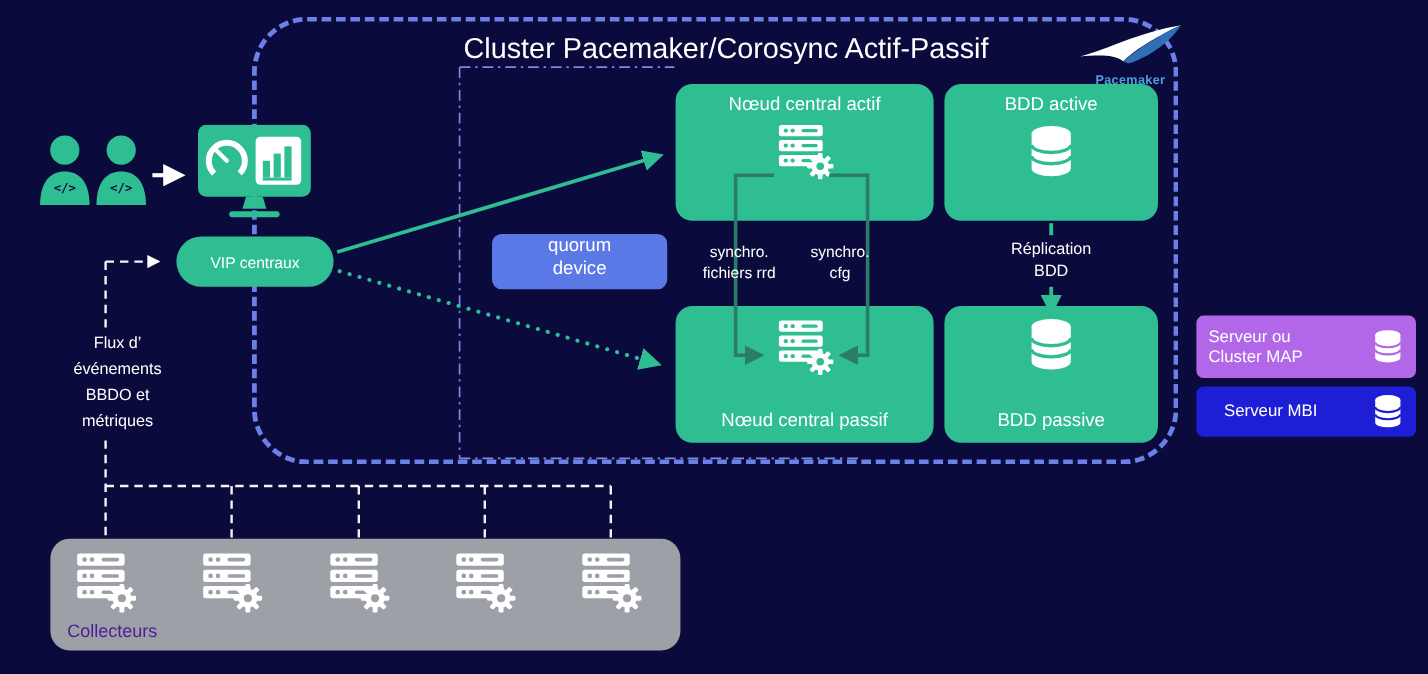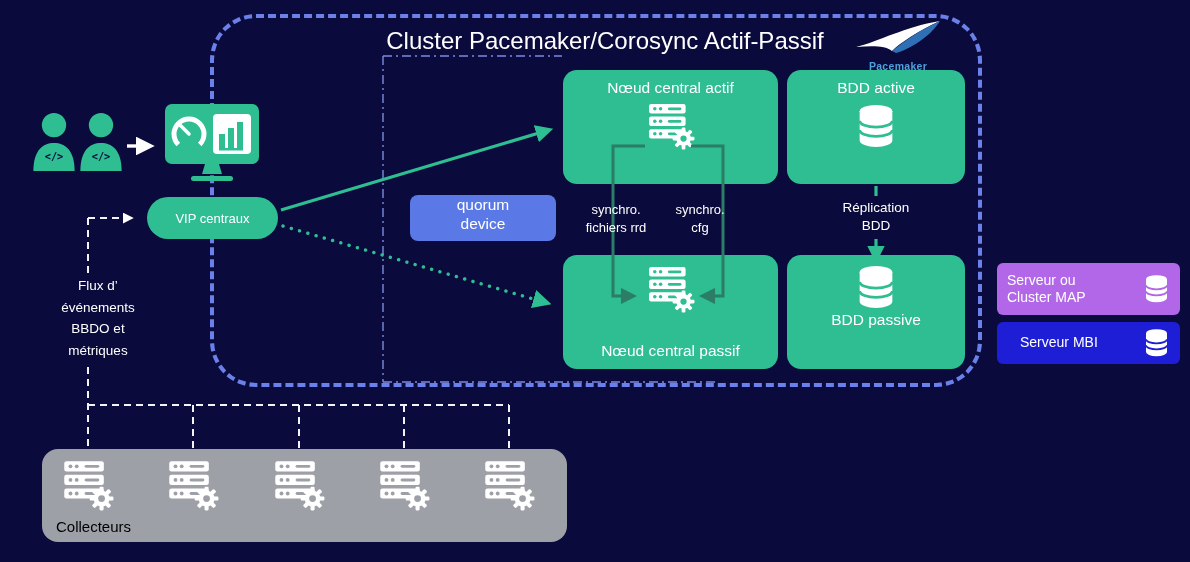--- a/index.html
+++ b/index.html
@@ -45,21 +45,21 @@
   }
   .side-box {
     position: absolute; display: flex; align-items: center;
     border-radius: 6px; padding: 0 10px; z-index: 2;
   }
   .side-label { flex: 1; font-size: 14px; line-height: 1.25; }
   .collectors {
     position: absolute; left: 42px; top: 449px; width: 525px; height: 93px;
     background: var(--gray); border-radius: 16px; z-index: 2;
   }
-  .collectors-label { position: absolute; left: 14px; bottom: 7px; font-size: 15px; color: #000000; }
+  .collectors-label { position: absolute; left: 14px; bottom: 7px; font-size: 15px; color: #4c1d95; }
   .pm-label {
     font-size: 10.5px; font-weight: bold; color: var(--pacemaker-blue);
     text-align: center; letter-spacing: .3px;
   }
   
   .ln-wsolid { stroke: #fff; stroke-width: 3.4; fill: none; }
   .ln-wdash  { stroke: var(--line-white); stroke-width: 2; stroke-dasharray: 7 5; fill: none; }
   .ln-green  { stroke: var(--green); stroke-width: 3.2; fill: none; }
   .ln-gdot   { stroke: var(--green); stroke-width: 3.4; stroke-dasharray: 0.1 8.5; stroke-linecap: round; fill: none; }
   .ln-sync   { stroke: var(--sync-arrow); stroke-width: 3; fill: none; }
@@ -122,21 +122,21 @@
   <div class="cluster-box"></div>
 
   <svg id="svg-under" class="svg-layer" width="1190" height="562">
     <path class="ln-inner" d="M383 56 V382"></path>
     <path class="ln-inner" d="M383 56 H562"></path>
     <path class="ln-inner" d="M383 382 H716"></path>
   </svg>
 
   <div class="title">Cluster Pacemaker/Corosync Actif-Passif</div>
 
-  <div class="abs z2" style="left:852px; top:18px; width:92px;">
+  <div class="abs z2" style="left:896px; top:18px; width:92px;">
     <svg viewBox="0 0 92 38" width="92" height="38">
       <path d="M4 29 C28 23 52 9 88 3 C66 13 48 25 40 33 C33 27 18 28 4 29 Z" fill="#fff"></path>
       <path d="M40 33 C52 23 70 11 88 3 C78 19 58 31 44 35 Z" fill="#2F6FB5"></path>
     </svg>
     <div class="pm-label">Pacemaker</div>
   </div>
 
   <svg class="abs z2" style="left:30px; top:111px;" width="48" height="60" viewBox="0 0 50 64">
       <use href="#sym-dev"></use>
     </svg>
@@ -185,21 +185,21 @@
       </svg>
   </div>
 
   <div class="node bg-green" style="left:563px; top:255px; width:215px; height:114px; padding:10px 0 9px 0; justify-content:space-between;">
     <svg width="48" height="48" viewBox="0 0 46 46" style="--icon-bg:var(--green);">
         <use href="#sym-server"></use>
       </svg>
     <div class="node-label">Nœud central passif</div>
   </div>
 
-  <div class="node bg-green" style="left:787px; top:255px; width:178px; height:114px; padding:9px 0 9px 0; justify-content:flex-start;">
+  <div class="node bg-green" style="left:787px; top:255px; width:178px; height:114px; padding:9px 0 9px 0; justify-content:space-between;">
     <svg width="42" height="47" viewBox="0 0 36 40" style="--icon-bg:var(--green);">
         <use href="#sym-db"></use>
       </svg>
     <div class="node-label">BDD passive</div>
   </div>
 
   <div class="conn-label pre" style="left:567px; top:201px; width:98px;">synchro.
 fichiers rrd</div>
   <div class="conn-label pre" style="left:661px; top:201px; width:78px;">synchro.
 cfg</div>

